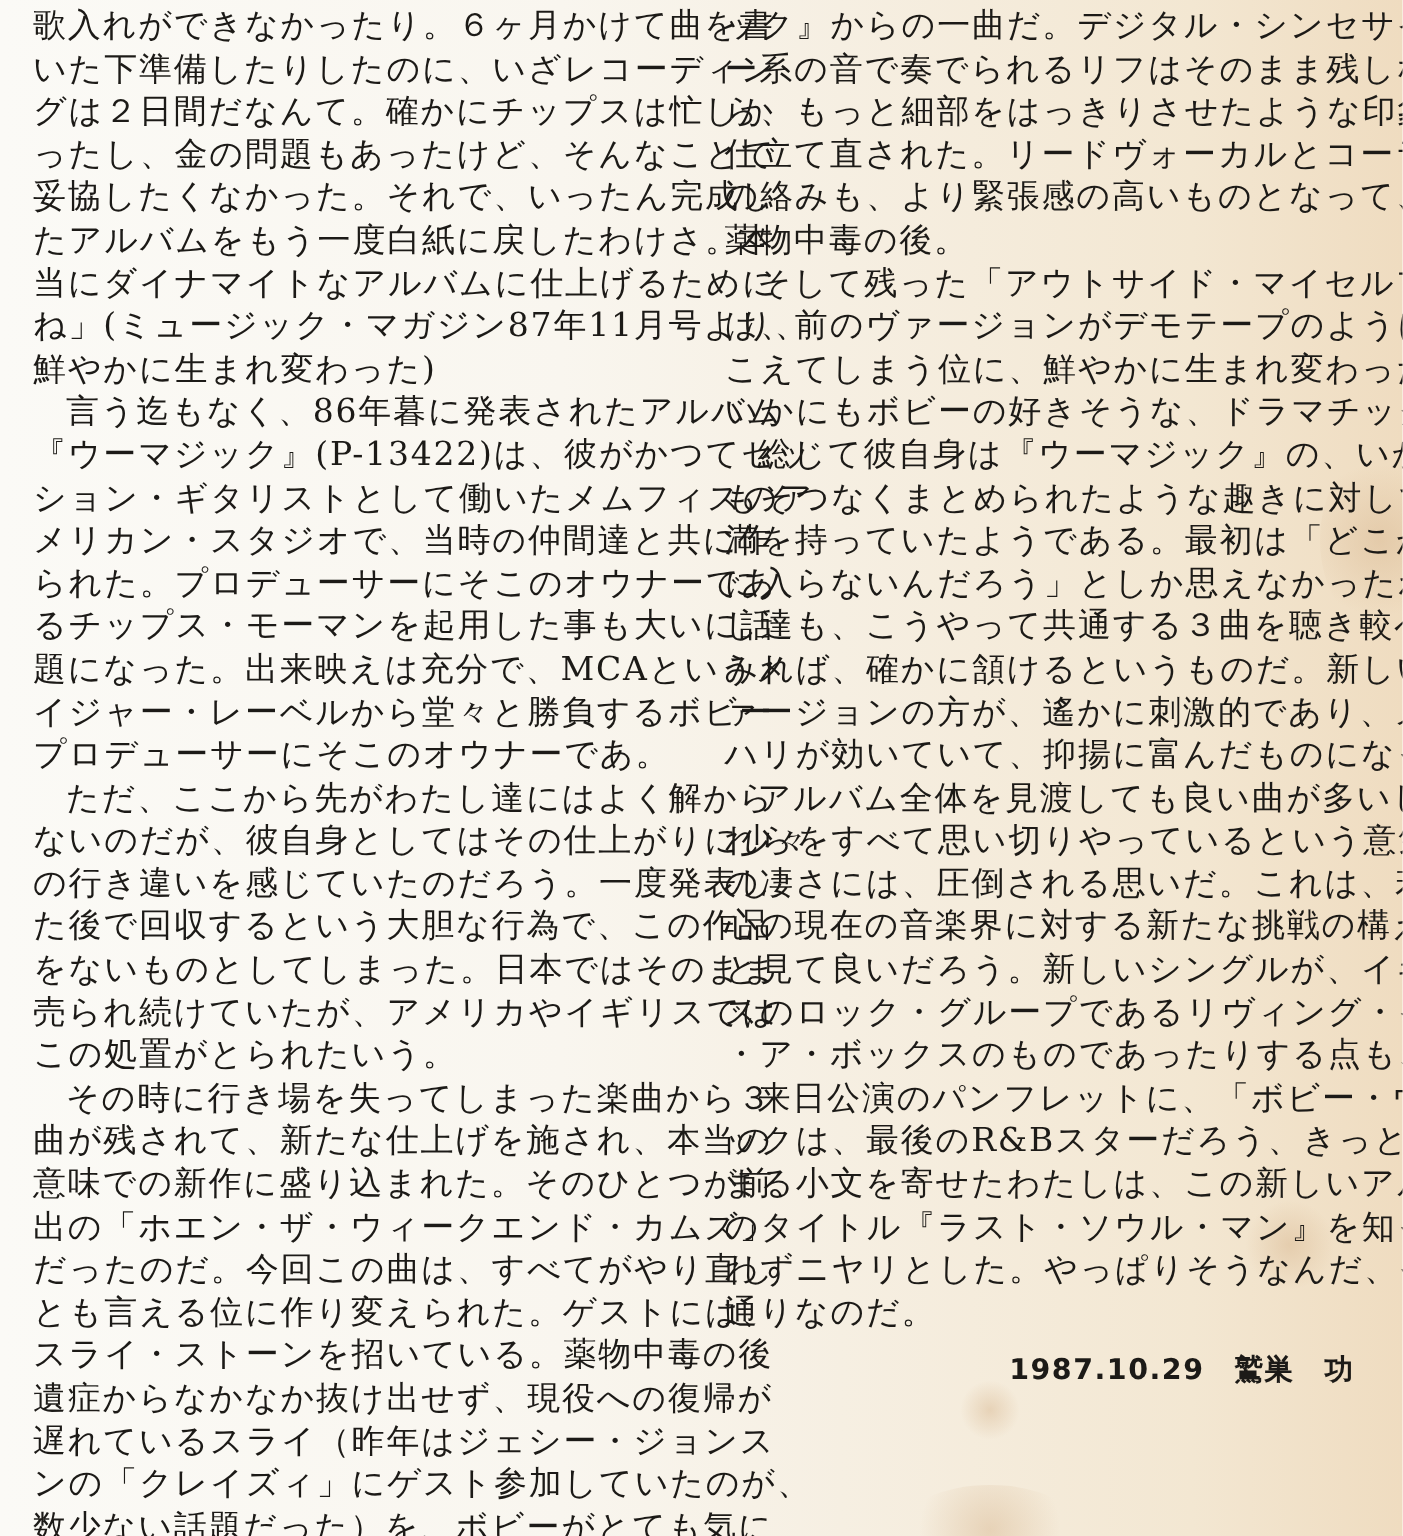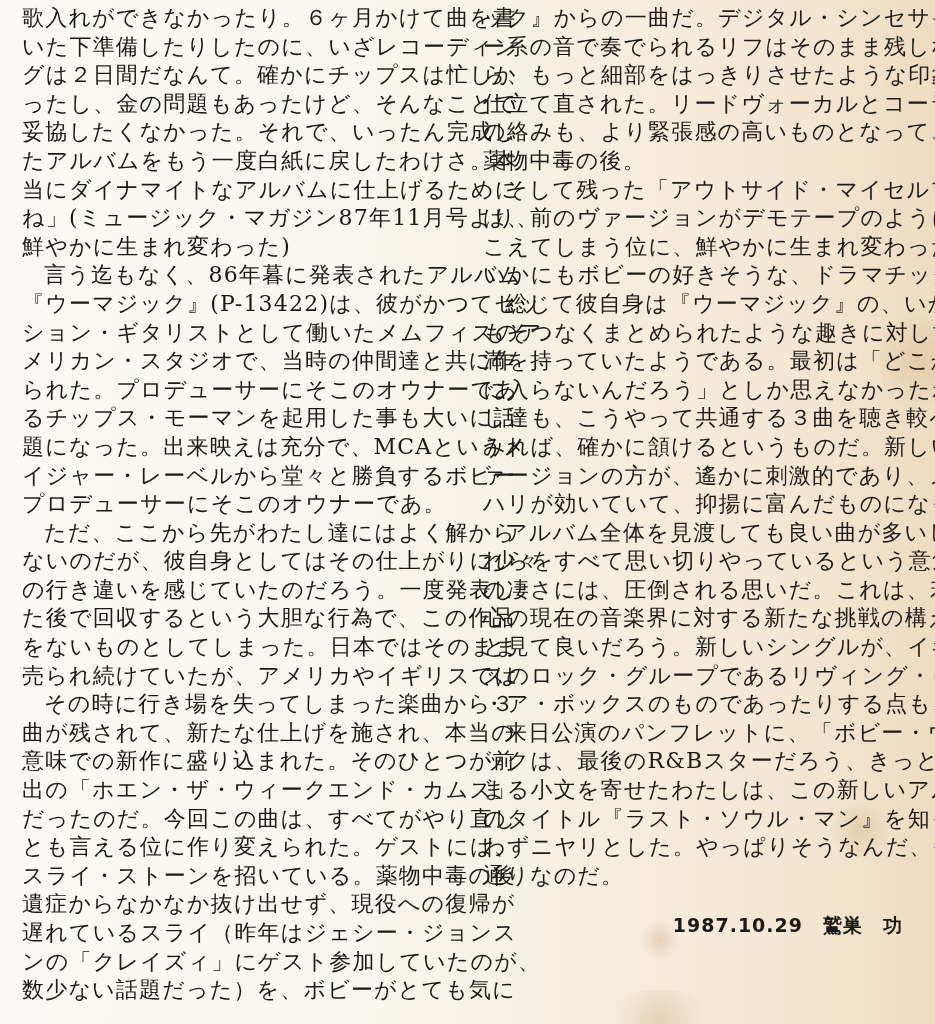--- a/index.html
+++ b/index.html
@@ -19,21 +19,21 @@
     position: absolute; top: 4px;
     font-size: 22px; line-height: 28.6px; letter-spacing: 1.2px;
   }
   .col-left { left: 22px; width: 438px; }
   .col-right { left: 483px; width: 436px; }
   .line { white-space: nowrap; display: block; height: 28.6px; }
   .indent { padding-left: 22px; }
   .signature {
     display: block; text-align: right; padding-right: 16px;
     font-family: "DejaVu Sans", sans-serif; font-weight: bold;
-    font-size: 19px; letter-spacing: 1px; margin-top: 21px; height: 30px;
+    font-size: 19px; letter-spacing: 1px; margin-top: 9px; height: 30px;
   }
   .gap { height: 40px; }
 </style>
 </head>
 <body>
 
 <div class="stain" style="left:880px;top:300px;width:80px;height:120px;"></div>
 <div class="stain" style="left:830px;top:800px;width:60px;height:60px;"></div>
 <div class="stain" style="left:640px;top:920px;width:40px;height:40px;"></div>
 <div class="stain" style="left:600px;top:990px;width:120px;height:60px;"></div>
@@ -56,20 +56,21 @@
     <span class="line">るチップス・モーマンを起用した事も大いに話</span>
     <span class="line">題になった。出来映えは充分で、MCAというメ</span>
     <span class="line">イジャー・レーベルから堂々と勝負するボビー</span>
     <span class="line">プロデューサーにそこのオウナーであ。</span>
     <span class="line indent">ただ、ここから先がわたし達にはよく解から</span>
     <span class="line">ないのだが、彼自身としてはその仕上がりに少々</span>
     <span class="line">の行き違いを感じていたのだろう。一度発表し</span>
     <span class="line">た後で回収するという大胆な行為で、この作品</span>
     <span class="line">をないものとしてしまった。日本ではそのまま</span>
     <span class="line">売られ続けていたが、アメリカやイギリスでは</span>
+    <span class="line">この処置がとられたいう。</span>
     <span class="line indent">その時に行き場を失ってしまった楽曲から３</span>
     <span class="line">曲が残されて、新たな仕上げを施され、本当の</span>
     <span class="line">意味での新作に盛り込まれた。そのひとつが前</span>
     <span class="line">出の「ホエン・ザ・ウィークエンド・カムズ」</span>
     <span class="line">だったのだ。今回この曲は、すべてがやり直し</span>
     <span class="line">とも言える位に作り変えられた。ゲストには、</span>
     <span class="line">スライ・ストーンを招いている。薬物中毒の後</span>
     <span class="line">遺症からなかなか抜け出せず、現役への復帰が</span>
     <span class="line">遅れているスライ（昨年はジェシー・ジョンス</span>
     <span class="line">ンの「クレイズィ」にゲスト参加していたのが、</span>

